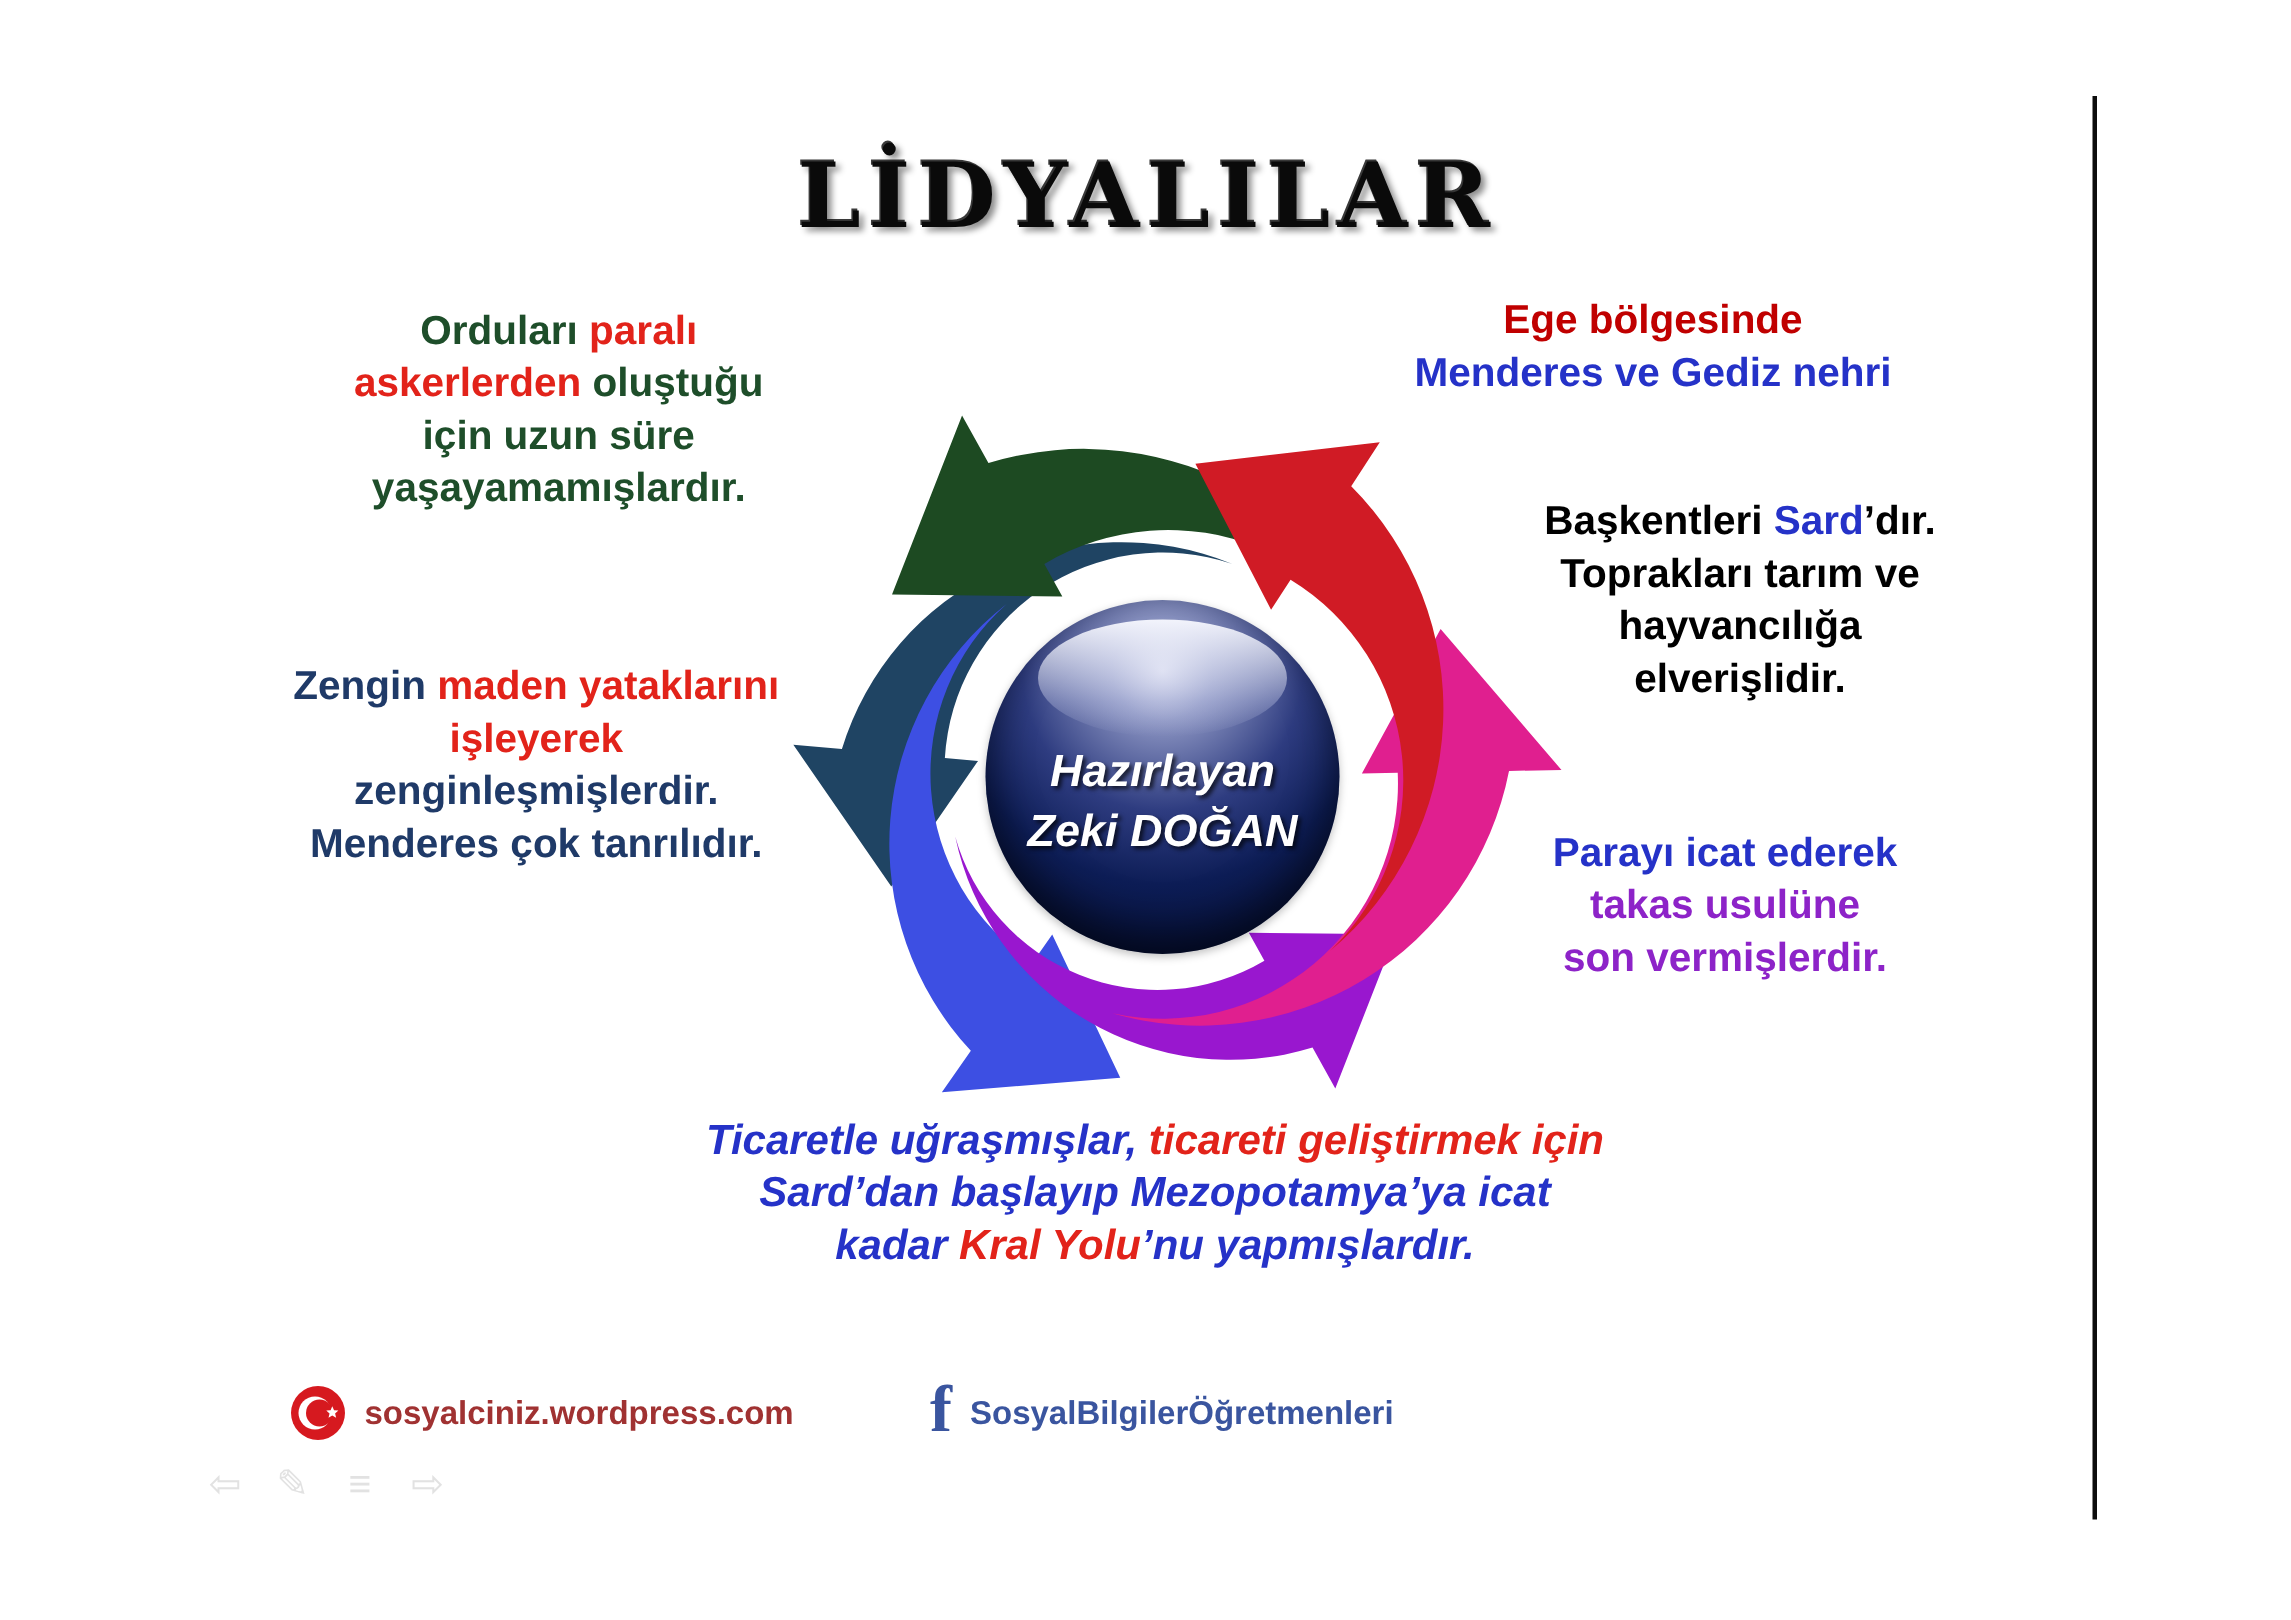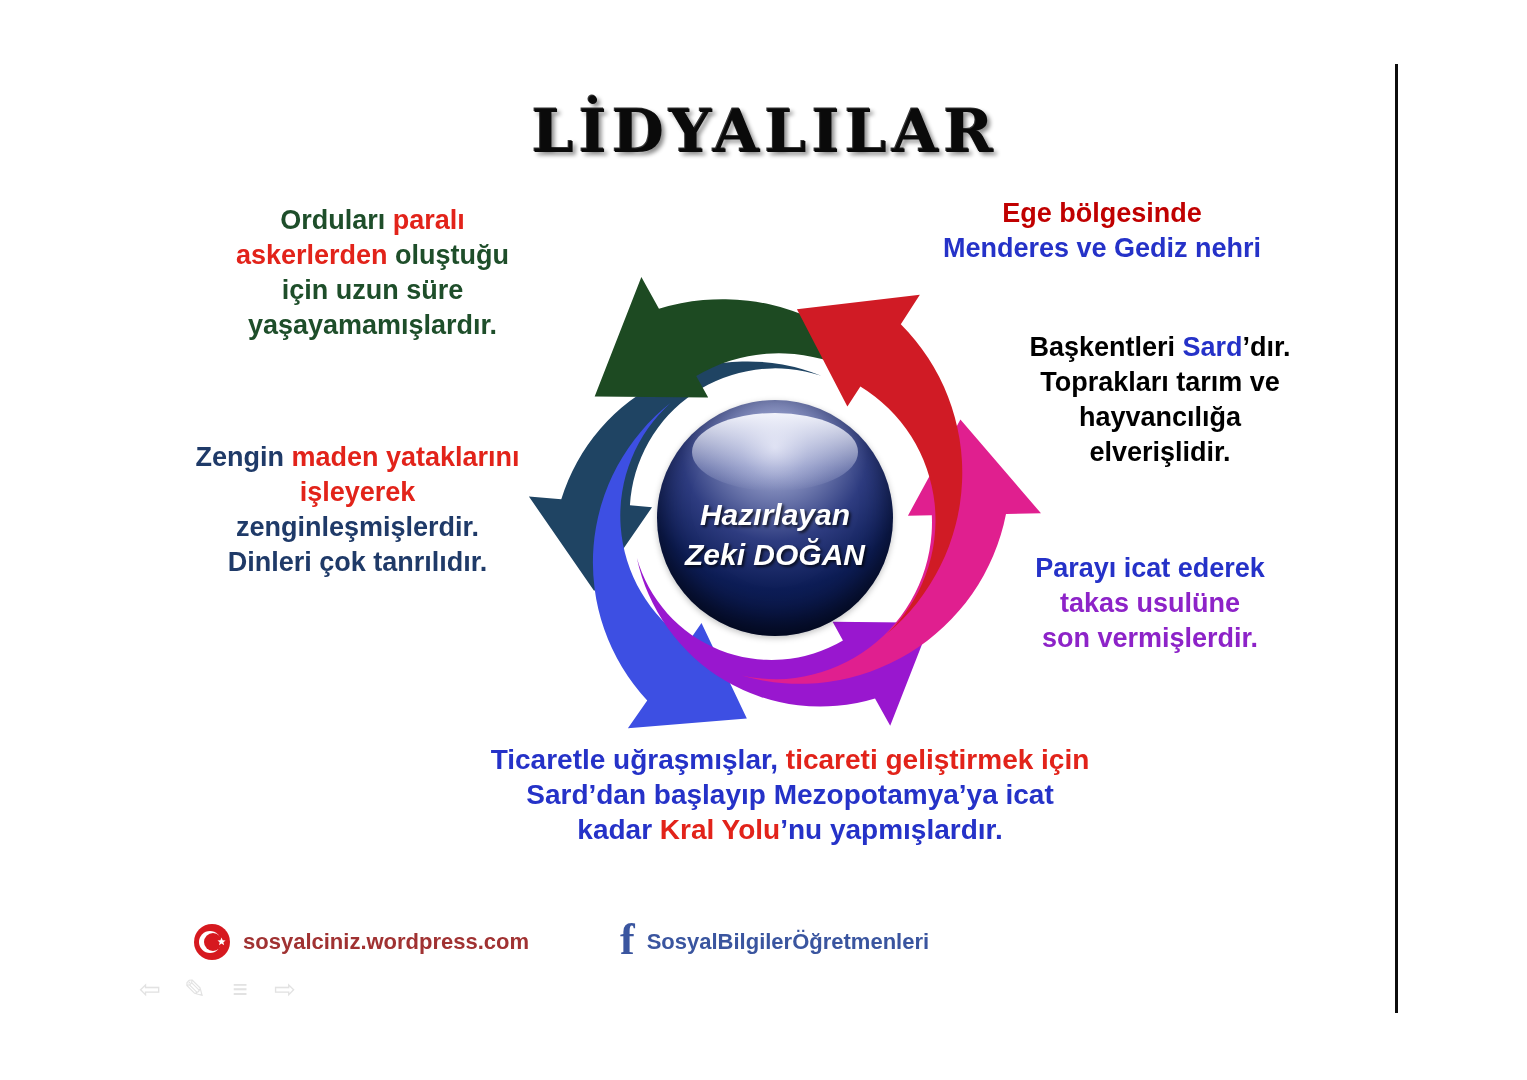--- a/index.html
+++ b/index.html
@@ -10,21 +10,21 @@
   .title{position:absolute;left:478px;top:96px;width:574px;margin:0;text-align:center;
          font-family:"DejaVu Serif",serif;font-weight:bold;font-size:60px;letter-spacing:5px;
          color:#0a0a0a;text-shadow:3px 3px 4px rgba(0,0,0,.45), -1px -1px 0 #3a3a3a;}
 
   .note{position:absolute;text-align:center;font-weight:bold;font-size:27px;line-height:35px;}
   .n-armies{left:190px;top:203px;width:365px;}
   .n-ege{left:888px;top:196px;width:428px;}
   .n-capital{left:980px;top:330px;width:360px;}
   .n-mines{left:150px;top:440px;width:415px;}
   .n-money{left:985px;top:551px;width:330px;}
-  .n-trade{left:440px;top:742px;width:700px;font-size:28px;}
+  .n-trade{left:420px;top:742px;width:700px;font-size:28px;font-style:italic;}
 
   .c-green{color:#1e4e2a}.c-red{color:#e2231a}.c-darkred{color:#c00000}
   .c-blue{color:#2532c8}.c-navy{color:#1f3a68}.c-pink{color:#000000}.c-purple{color:#8d23c8}
 
   .cycle{position:absolute;left:475px;top:218px;}
 
   .sphere{position:absolute;left:657px;top:400px;width:236px;height:236px;border-radius:50%;
           background:radial-gradient(circle at 50% 20%, #d4d7ec 0%, #8b94c2 15%, #2e3c80 42%, #0d1d56 64%, #020a2c 100%);
           box-shadow:inset 0 -14px 28px rgba(0,0,0,.55), 0 2px 6px rgba(0,0,0,.25);
           display:flex;flex-direction:column;align-items:center;justify-content:center;
@@ -97,21 +97,21 @@
     <div class="line">
       <span class="c-navy">Zengin </span><span class="c-red">maden yataklarını</span>
     </div>
     <div class="line">
       <span class="c-red">işleyerek</span>
     </div>
     <div class="line">
       <span class="c-navy">zenginleşmişlerdir.</span>
     </div>
     <div class="line">
-      <span class="c-navy">Dinleri çok tanrılıdır.</span>
+      <span class="c-navy">Menderes çok tanrılıdır.</span>
     </div>
   </div>
 
   <div class="note n-money">
     <div class="line">
       <span class="c-blue">Parayı icat ederek</span>
     </div>
     <div class="line">
       <span class="c-purple">takas usulüne</span>
     </div>

